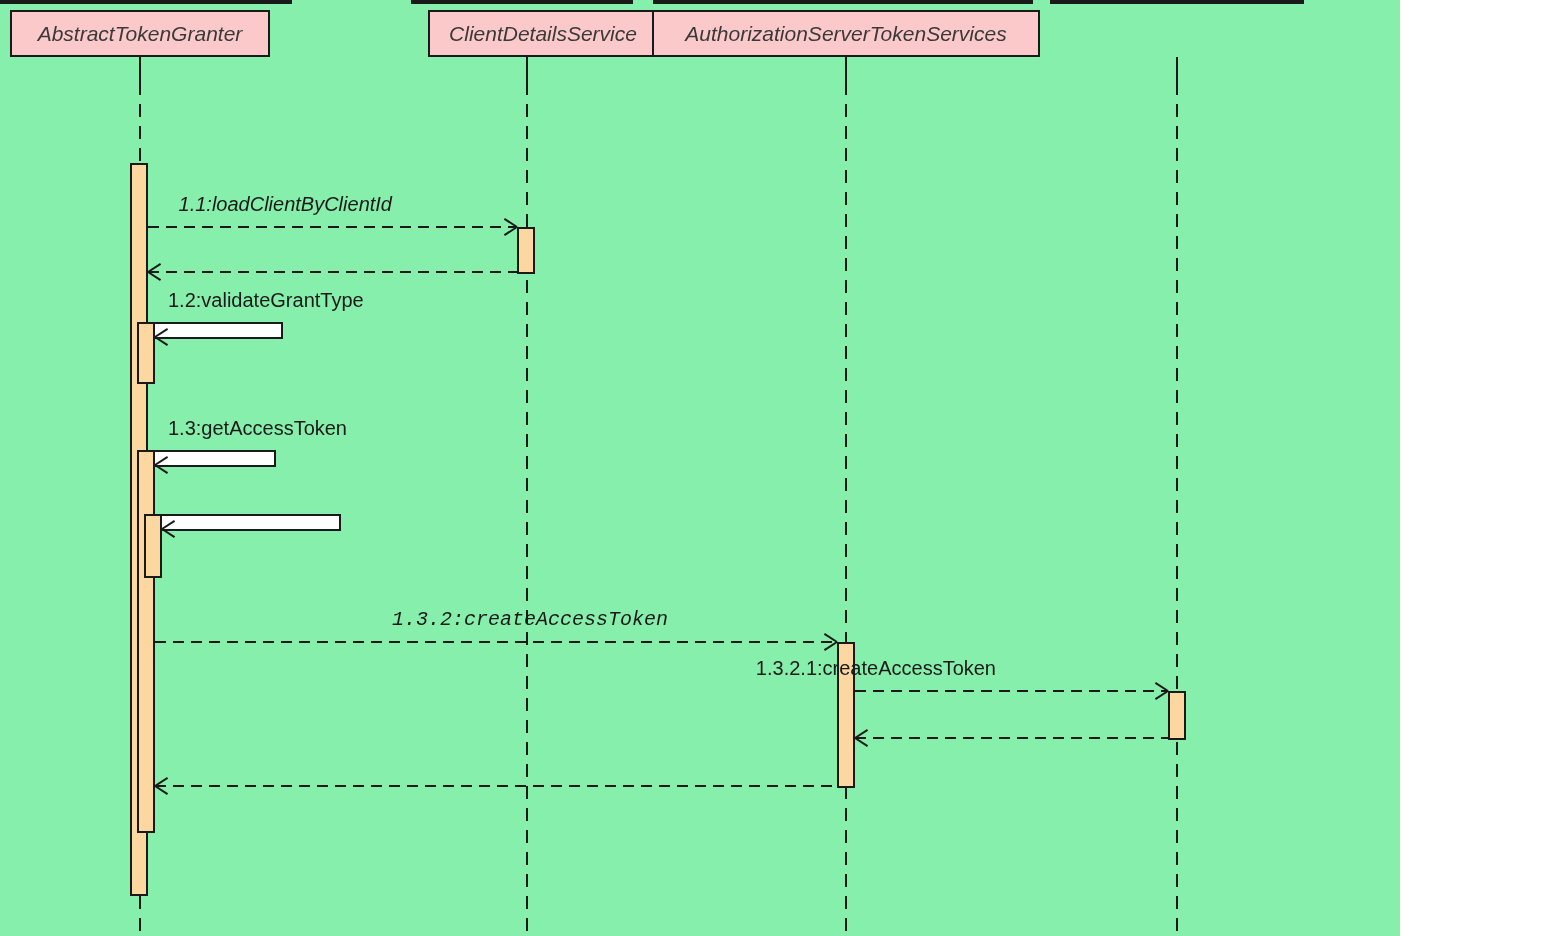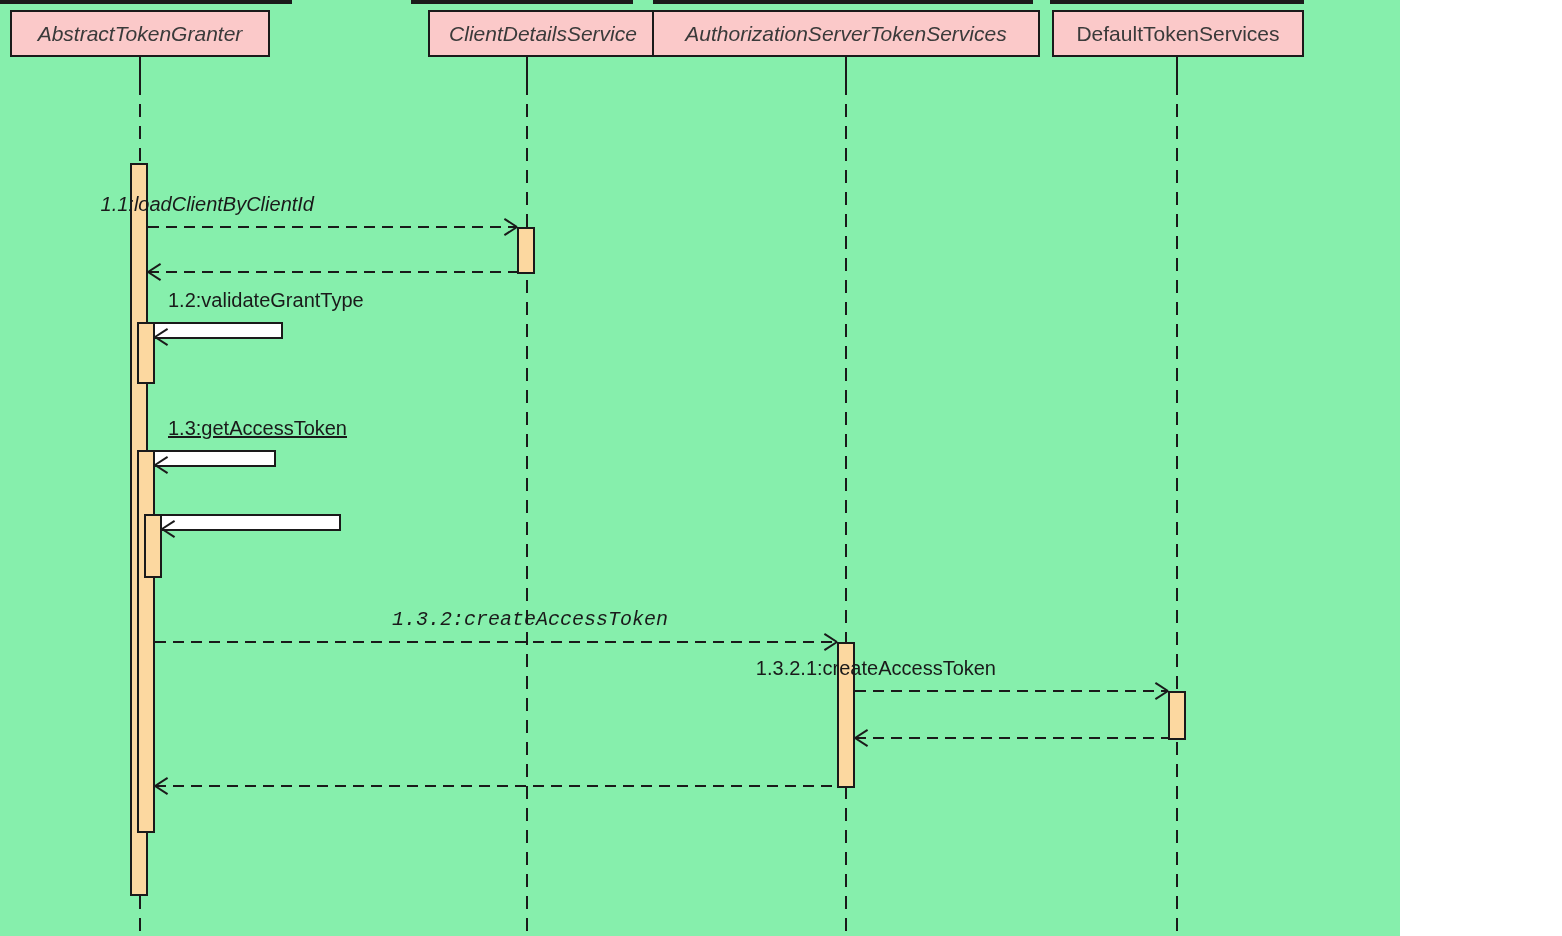--- a/index.html
+++ b/index.html
@@ -84,42 +84,39 @@
     </div>
     <div class="topseg" style="left: 653px; width: 380px;"></div>
     <div class="lifeline-solid" style="left: 845px; top: 57px; height: 25px;"></div>
     <div class="lifeline" style="left: 845px; top: 82px; height: 854px;"></div>
     <div class="head italic" style="left: 652px; top: 10px; width: 388px; height: 47px;">
       <span>AuthorizationServerTokenServices</span>
     </div>
     <div class="topseg" style="left: 1050px; width: 254px;"></div>
     <div class="lifeline-solid" style="left: 1176px; top: 57px; height: 25px;"></div>
     <div class="lifeline" style="left: 1176px; top: 82px; height: 854px;"></div>
-    <div class="head" style="left: 1052px; top: 10px; width: 252px; height: 47px;">
-      <span>DefaultTokenServices</span>
-    </div>
     <div class="selfrect" style="left: 150px; top: 322px; width: 133px; height: 17px;"></div>
     <div class="selfrect" style="left: 150px; top: 450px; width: 126px; height: 17px;"></div>
     <div class="selfrect" style="left: 157px; top: 514px; width: 184px; height: 17px;"></div>
     <div class="bar" style="left: 130px; top: 163px; width: 18px; height: 733px;"></div>
     <div class="bar" style="left: 137px; top: 322px; width: 18px; height: 62px;"></div>
     <div class="bar" style="left: 137px; top: 450px; width: 18px; height: 383px;"></div>
     <div class="bar" style="left: 144px; top: 514px; width: 18px; height: 64px;"></div>
     <div class="bar" style="left: 517px; top: 227px; width: 18px; height: 47px;"></div>
     <div class="bar" style="left: 837px; top: 642px; width: 18px; height: 146px;"></div>
     <div class="bar" style="left: 1168px; top: 691px; width: 18px; height: 49px;"></div>
     <div class="mline" style="left: 148px; top: 226px; width: 369px;"></div>
     <div class="ah right" style="left: 517px; top: 227px;"></div>
-    <div class="msg-label italic" style="top: 192px; right: 1086px;">1.1:loadClientByClientId</div>
+    <div class="msg-label italic" style="top: 192px; right: 1008px;">1.1:loadClientByClientId</div>
     <div class="mline" style="left: 148px; top: 271px; width: 369px;"></div>
     <div class="ah left" style="left: 148px; top: 272px;"></div>
     <div class="ah left" style="left: 155px; top: 337px;"></div>
     <div class="msg-label" style="top: 288px; left: 168px;">1.2:validateGrantType</div>
     <div class="ah left" style="left: 155px; top: 465px;"></div>
-    <div class="msg-label" style="top: 416px; left: 168px; text-decoration: underline;">1.3:getAccessToken</div>
+    <div class="msg-label" style="top: 416px; left: 168px;">1.3:getAccessToken</div>
     <div class="ah left" style="left: 162px; top: 529px;"></div>
     <div class="mline" style="left: 155px; top: 641px; width: 682px;"></div>
     <div class="ah right" style="left: 837px; top: 642px;"></div>
     <div class="msg-label italic" style="top: 608px; right: 732px; font-family: Liberation Mono, monospace;">1.3.2:createAccessToken</div>
     <div class="mline" style="left: 855px; top: 690px; width: 313px;"></div>
     <div class="ah right" style="left: 1168px; top: 691px;"></div>
     <div class="msg-label" style="top: 656px; right: 404px;">1.3.2.1:createAccessToken</div>
     <div class="mline" style="left: 855px; top: 737px; width: 313px;"></div>
     <div class="ah left" style="left: 855px; top: 738px;"></div>
     <div class="mline" style="left: 155px; top: 785px; width: 682px;"></div>

